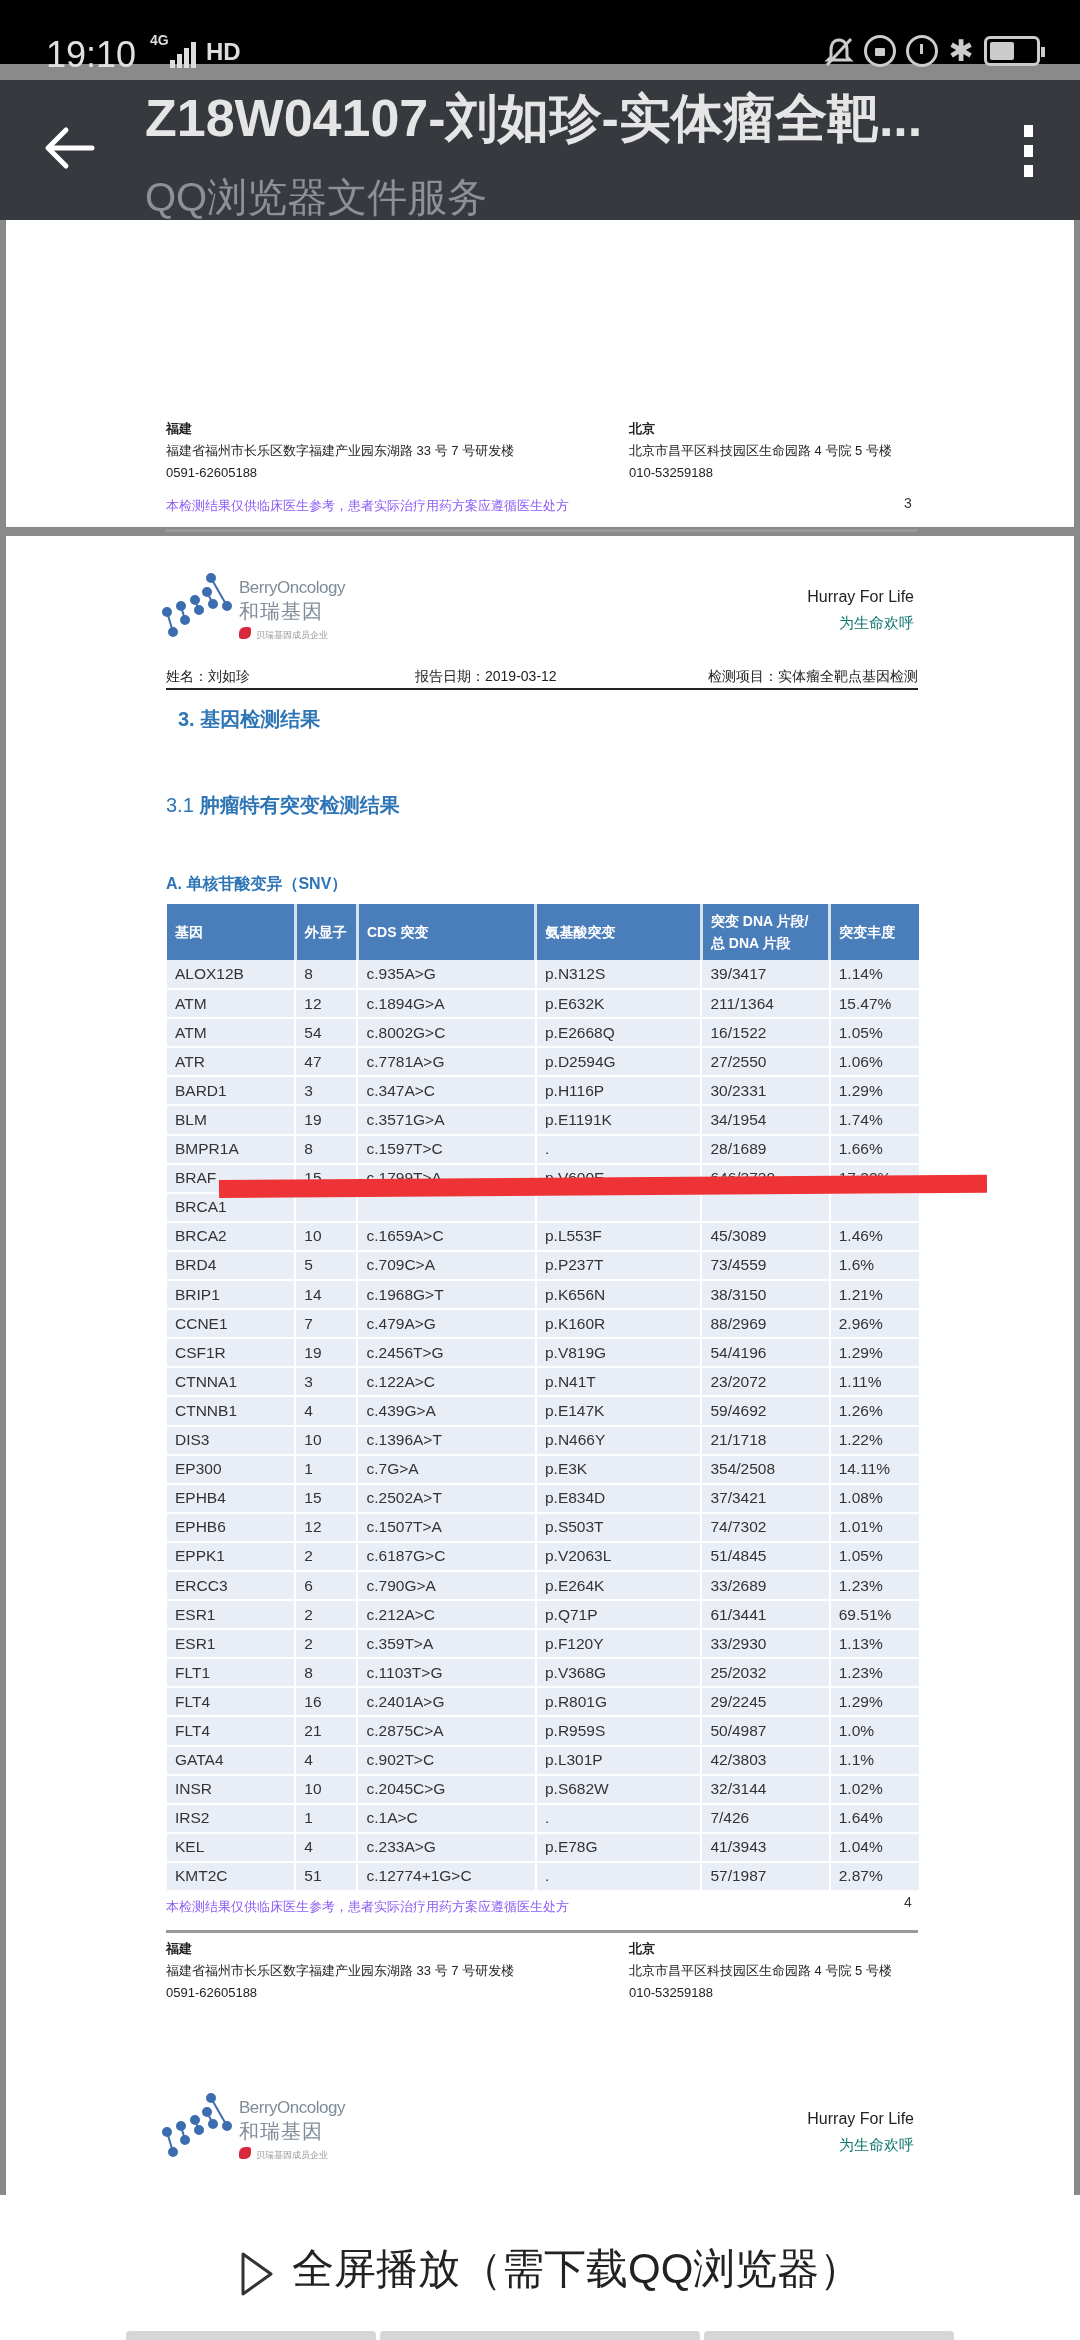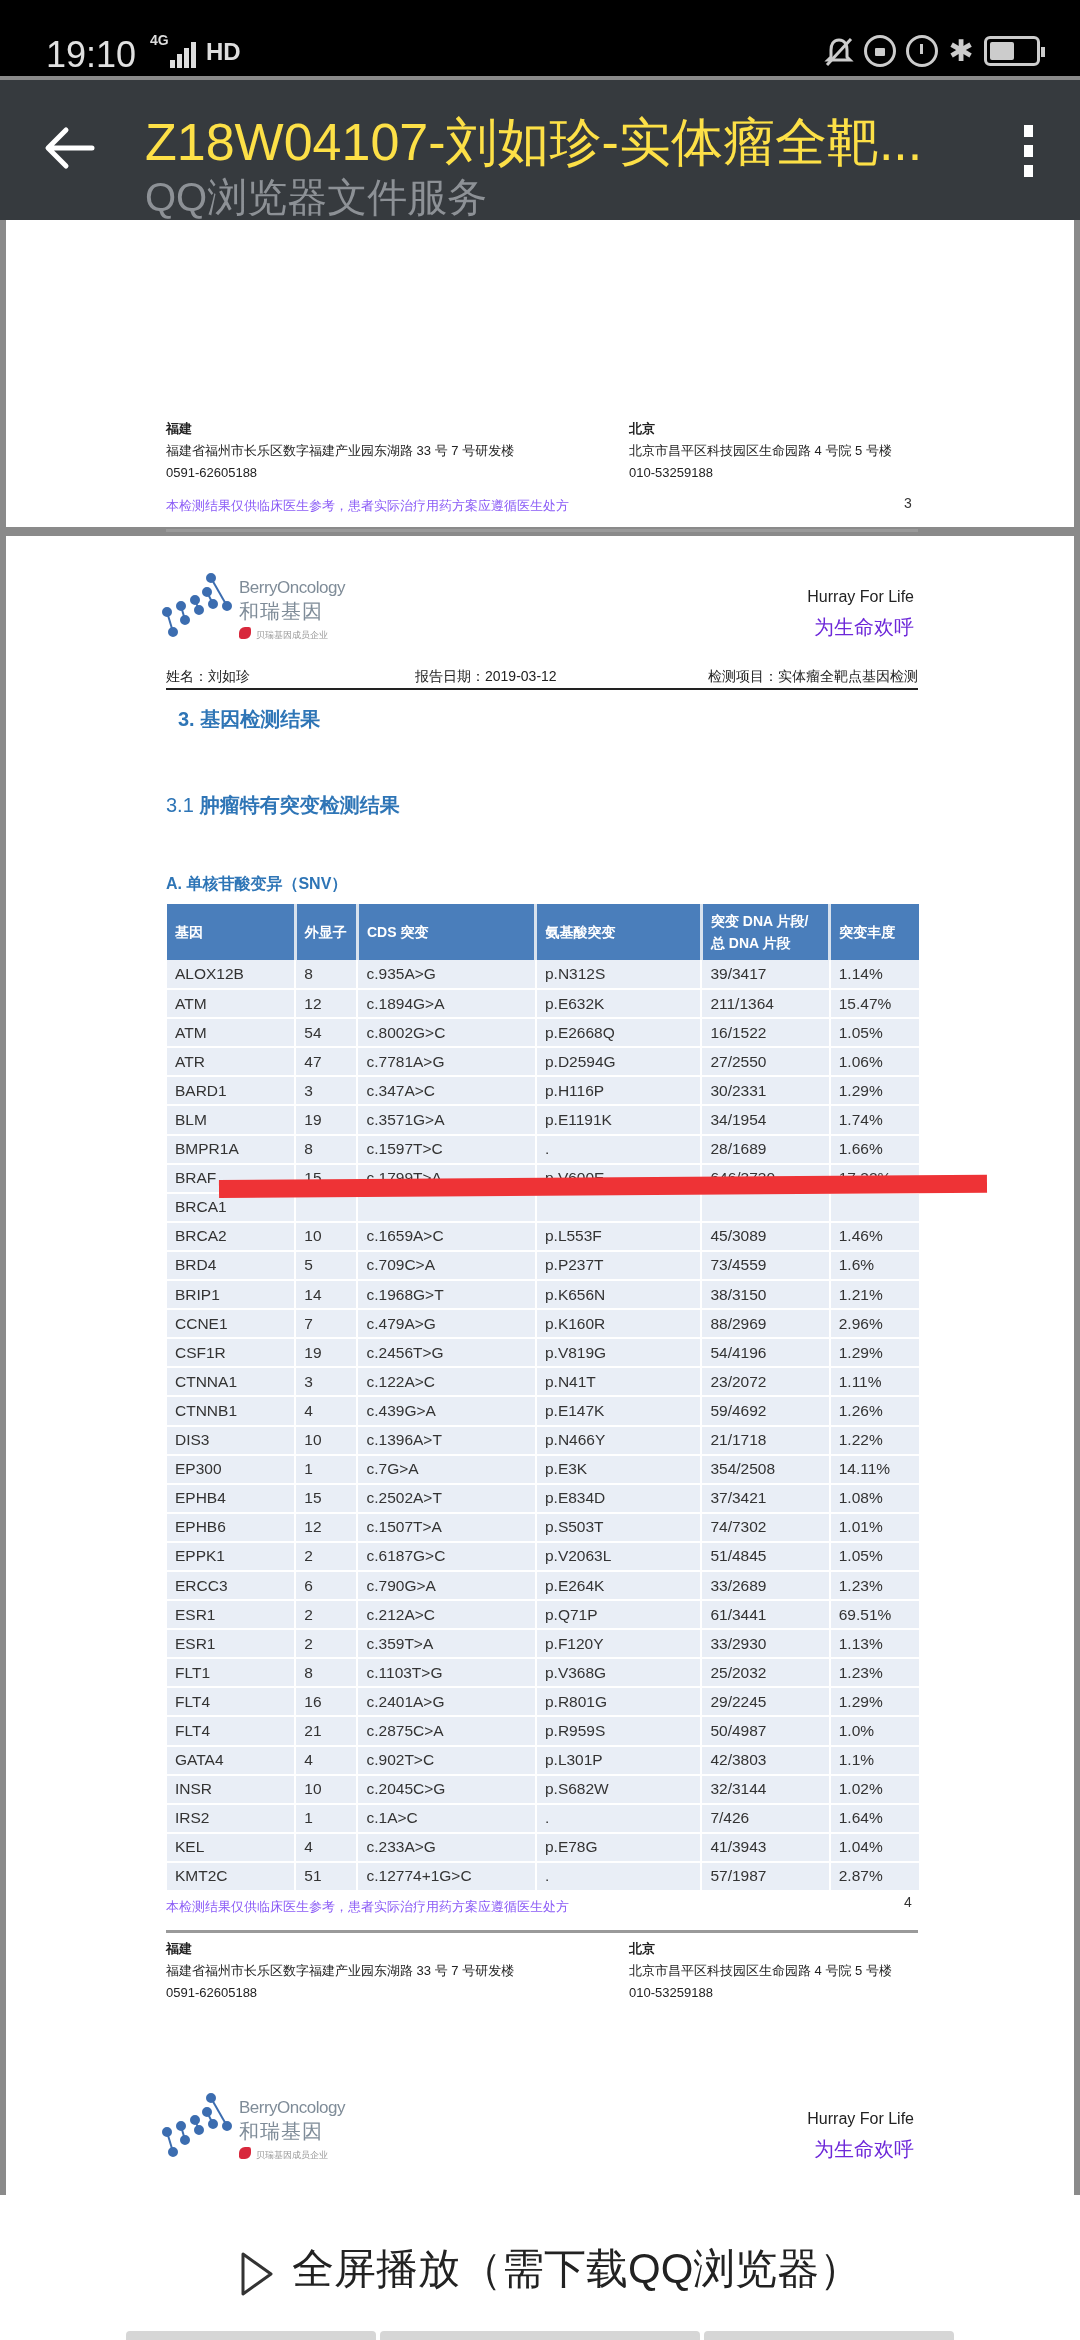--- a/index.html
+++ b/index.html
@@ -1,36 +1,36 @@
 <!DOCTYPE html>
 <html><head>
 <meta charset="utf-8">
 <style>
   * { box-sizing: border-box; margin: 0; padding: 0; }
   html, body { width: 1080px; height: 2340px; overflow: hidden; background: #8a8a8a; }
   body { font-family: "Liberation Sans", "DejaVu Sans", sans-serif; position: relative; }
 
   
-  .statusbar { position: absolute; left: 0; top: 0; width: 1080px; height: 76px; background: #000; color: #d8d8d8; }
+  .statusbar { position: absolute; left: 0; top: 0; width: 1080px; height: 64px; background: #000; color: #d8d8d8; }
   .sb-time { position: absolute; left: 46px; top: 34px; font-size: 36px; color: #e0e0e0; letter-spacing: 0px; }
   .sb-net { position: absolute; left: 150px; top: 32px; font-size: 14px; color: #ddd; font-weight: bold; }
   .sb-signal { position: absolute; left: 170px; top: 42px; width: 28px; height: 26px; }
   .sb-signal span { position: absolute; bottom: 0; width: 5px; background: #ddd; }
   .sb-hd { position: absolute; left: 206px; top: 38px; font-size: 24px; font-weight: bold; color: #ddd; }
   .sb-icons { position: absolute; right: 40px; top: 34px; display: flex; gap: 10px; align-items: center; }
   .sb-ic { width: 32px; height: 32px; border: 3px solid #ccc; border-radius: 50%; position: relative; }
   .sb-bt { width: 26px; height: 34px; color: #ccc; font-size: 30px; line-height: 34px; text-align: center; }
   .sb-batt { width: 56px; height: 30px; border: 3px solid #ccc; border-radius: 6px; position: relative; }
   .sb-batt::before { content: ""; position: absolute; left: 3px; top: 3px; width: 24px; height: 18px; background: #ccc; border-radius: 2px; }
   .sb-batt::after { content: ""; position: absolute; right: -8px; top: 8px; width: 4px; height: 10px; background: #ccc; }
 
   
   .appbar { position: absolute; left: 0; top: 80px; width: 1080px; height: 140px; background: #363a3e; }
   .back-btn { position: absolute; left: 40px; top: 38px; width: 60px; height: 60px; color: #fff; }
-  .title { position: absolute; left: 145px; top: 28px; font-size: 52px; color: #fde047; white-space: nowrap; width: 790px; overflow: hidden; }
+  .title { position: absolute; left: 145px; top: 4px; font-size: 52px; color: #e5e5e5; white-space: nowrap; width: 790px; overflow: hidden; font-weight: bold; }
   .subtitle { position: absolute; left: 145px; top: 90px; font-size: 40px; color: #8d9196; }
   .menu-btn { position: absolute; right: 44px; top: 45px; width: 16px; height: 58px; }
   .menu-btn span { display: block; width: 9px; height: 12px; background: #fff; margin: 0 auto 8px; }
 
   
   .docview { position: absolute; left: 0; top: 220px; width: 1080px; height: 1975px; overflow: hidden; background: #8a8a8a; }
   .page { position: absolute; left: 6px; width: 1068px; background: #fff; }
   .page1 { top: -95px; height: 402px; }
   .page2 { top: 316px; height: 1732px; }
   .page3 { top: 2057px; height: 400px; }
@@ -41,21 +41,21 @@
   .addr { position: absolute; font-size: 13px; color: #222; line-height: 22px; }
   .addr b { font-weight: bold; display: block; }
 
   
   .logo { position: absolute; left: 155px; width: 210px; height: 80px; }
   .logo-en { position: absolute; left: 78px; top: 6px; font-size: 17px; color: #7f8c98; letter-spacing: -0.5px; }
   .logo-cn { position: absolute; left: 78px; top: 26px; font-size: 20px; color: #7f8c98; letter-spacing: 1px; }
   .logo-sub { position: absolute; left: 95px; top: 57px; font-size: 9px; color: #999; }
   .logo-butterfly { position: absolute; left: 78px; top: 55px; width: 12px; height: 12px; background: #d8283c; border-radius: 50% 20% 50% 20%; }
   .motto-en { position: absolute; right: 160px; font-size: 16px; color: #222; }
-  .motto-cn { position: absolute; right: 160px; font-size: 20px; color: #6d28d9; }
+  .motto-cn { position: absolute; right: 160px; font-size: 15px; color: #0f766e; }
   .meta-row { position: absolute; left: 160px; width: 752px; font-size: 14px; color: #222; }
   .meta-row span { position: absolute; top: 0; white-space: nowrap; }
   .meta-rule { position: absolute; left: 160px; width: 752px; height: 2px; background: #222; }
 
   .h1 { position: absolute; left: 172px; font-size: 20px; font-weight: bold; color: #2e75b6; }
   .h2 { position: absolute; left: 160px; font-size: 20px; color: #2e75b6; }
   .h2 b { font-weight: bold; margin-left: 6px; }
   .h3 { position: absolute; left: 160px; font-size: 16px; font-weight: bold; color: #2e75b6; }
 
   

